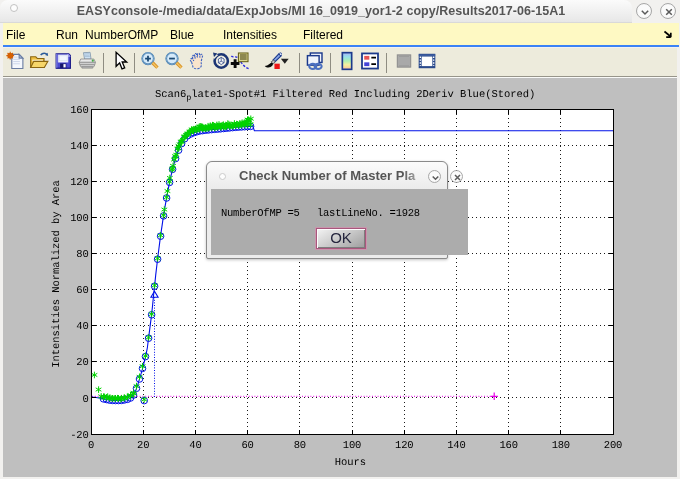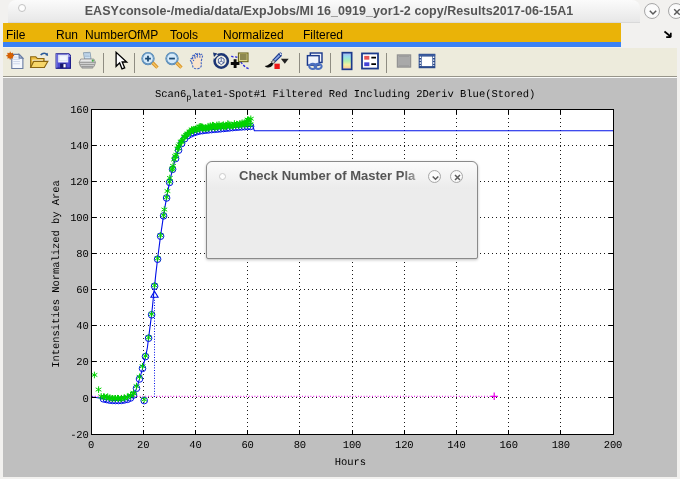--- a/index.html
+++ b/index.html
@@ -1,33 +1,33 @@
 <!DOCTYPE html>
 <html><head><meta charset="utf-8"><style>
 *{margin:0;padding:0;box-sizing:border-box}
 html,body{width:680px;height:479px;overflow:hidden}
 body{font-family:"Liberation Sans",sans-serif;position:relative;background:#f2f1ef}
-.titlebar{position:absolute;left:8px;top:0;width:632px;height:23px;
+.titlebar{position:absolute;left:0;top:0;width:632px;height:23px;
  background:linear-gradient(#fbfbfb,#e7e7e7);border-radius:8px 8px 0 0;
  border-bottom:1px solid #d9d9d9}
 .tring{position:absolute;border-radius:50%;border:1.5px solid #c2c2c2;background:#fdfdfd}
 .ttext{position:absolute;top:3.5px;left:0;width:642px;text-align:center;
  font-weight:bold;font-size:12.5px;color:#555;white-space:nowrap;letter-spacing:0.05px}
 .cbtn{position:absolute;border-radius:50%;border:1px solid #a8a8a8;
  background:radial-gradient(#fbfbfb 55%,#ededed)}
 .cbtn svg{position:absolute;left:0;top:0}
-.menubar{position:absolute;left:3px;top:23px;width:618px;height:24px;background:#eab308;
- border-bottom:5px solid #3b82f6}
+.menubar{position:absolute;left:3px;top:23px;width:676px;height:24px;background:#fef9c3;
+ border-bottom:2px solid #3b82f6}
 .menubar span{position:absolute;top:5px;font-size:12px;color:#000}
 .toolbar{position:absolute;left:3px;top:48px;width:674px;height:29px;background:#edebdc;border-bottom:1px solid #97958a}
 .toolbar svg{position:absolute;top:3px}
 .tsep{position:absolute;top:5px;width:1px;height:20px;background:#8f8d82}
 .figure{position:absolute;left:3px;top:78px;width:674px;height:399px;background:#bfbfbf}
 .frame{position:absolute;background:#f2f1ef}
-.dialog{position:absolute;left:206px;top:161px;width:272px;height:98px;
+.dialog{position:absolute;left:206px;top:161px;width:242px;height:98px;
  border:1px solid #8a8a8a;border-radius:6px 6px 2px 2px;background:#ececec;
  box-shadow:0 1px 3px rgba(0,0,0,0.25)}
 .dtitle{position:absolute;left:0;top:0;width:100%;height:27px;
  background:linear-gradient(#fbfbfb,#ebebeb);border-radius:6px 6px 0 0}
 .dttext{position:absolute;left:32px;top:6px;width:192px;font-weight:bold;font-size:13px;
  color:#555;white-space:nowrap;overflow:hidden;
  -webkit-mask-image:linear-gradient(90deg,#000 85%,transparent);
  mask-image:linear-gradient(90deg,#000 85%,transparent)}
 .dbody{position:absolute;left:4px;top:27px;width:257px;height:66px;background:#acacac}
 .dmono{position:absolute;font-family:"Liberation Mono",monospace;font-size:10.5px;
@@ -48,22 +48,22 @@
 <div class="cbtn" style="left:659.5px;top:3px;width:16px;height:16px">
 <svg width="16" height="16">
         <path d="M5.2 5.2l5.6 5.6M10.8 5.2l-5.6 5.6" fill="none" stroke="#5a5a5a" stroke-width="1.5"></path>
       </svg>
     </div>
 </div>
 <div class="menubar">
 <span style="left:3px">File</span>
     <span style="left:53px">Run</span>
 <span style="left:82px">NumberOfMP</span>
-    <span style="left:167px">Tools</span>
-<span style="left:220px">Normalized</span>
+    <span style="left:167px">Blue</span>
+<span style="left:220px">Intensities</span>
     <span style="left:300px">Filtered</span>
 <svg style="position:absolute;left:661px;top:7px" width="10" height="10" viewBox="0 0 10 10">
 <path d="M0.5 1.5l5.5 4.5M6.8 7.2V2.8M6.8 7.2H2.2" stroke="#000" stroke-width="1.7" fill="none"></path>
     </svg>
 </div>
 <div class="toolbar">
     <svg style="left:2.5px" width="20" height="20" viewBox="0 0 18 18">
       <path d="M5.2 3h6.6l3.4 3.4V15.8H5.2z" fill="#f4f7fd" stroke="#6a7da3"></path>
 <path d="M11.8 3l3.4 3.4h-3.4z" fill="#b9c9e8" stroke="#6a7da3"></path>
 <path d="M6.5 5.5h4M6.5 7.5h6M6.5 9.5h6M6.5 11.5h6" stroke="#c8d2e8" stroke-width="0.8"></path>
@@ -302,12 +302,17 @@
 <div class="cbtn" style="left:221px;top:8px;width:13px;height:13px">
 <svg width="13" height="13">
         <path d="M3.7 5.5l2.8 2.8 2.8-2.8" fill="none" stroke="#5c5c5c" stroke-width="1.5"></path>
       </svg>
     </div>
 <div class="cbtn" style="left:243px;top:8px;width:13px;height:13px">
 <svg width="13" height="13">
         <path d="M4 4l5 5M9 4L4 9" fill="none" stroke="#5c5c5c" stroke-width="1.5"></path>
       </svg>
     </div>
+<div class="dbody">
+<div class="dmono" style="left:10px;top:18px">NumberOfMP =5</div>
+<div class="dmono" style="left:106px;top:18px">lastLineNo. =1928</div>
+<div class="okbtn">OK</div>
+</div>
 </div>
 </body></html>

